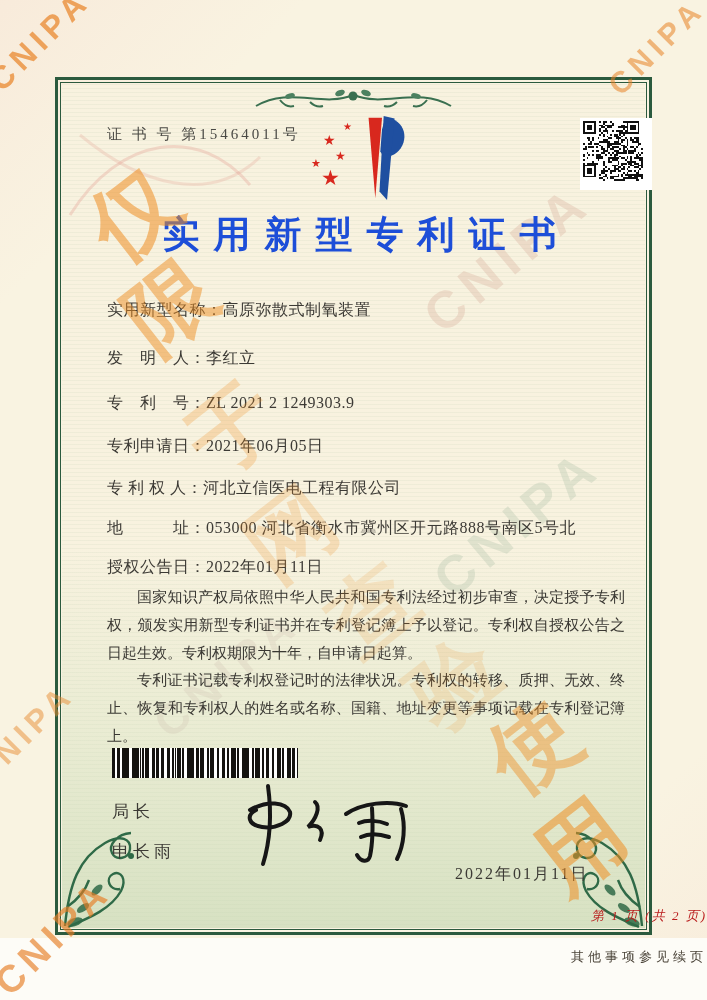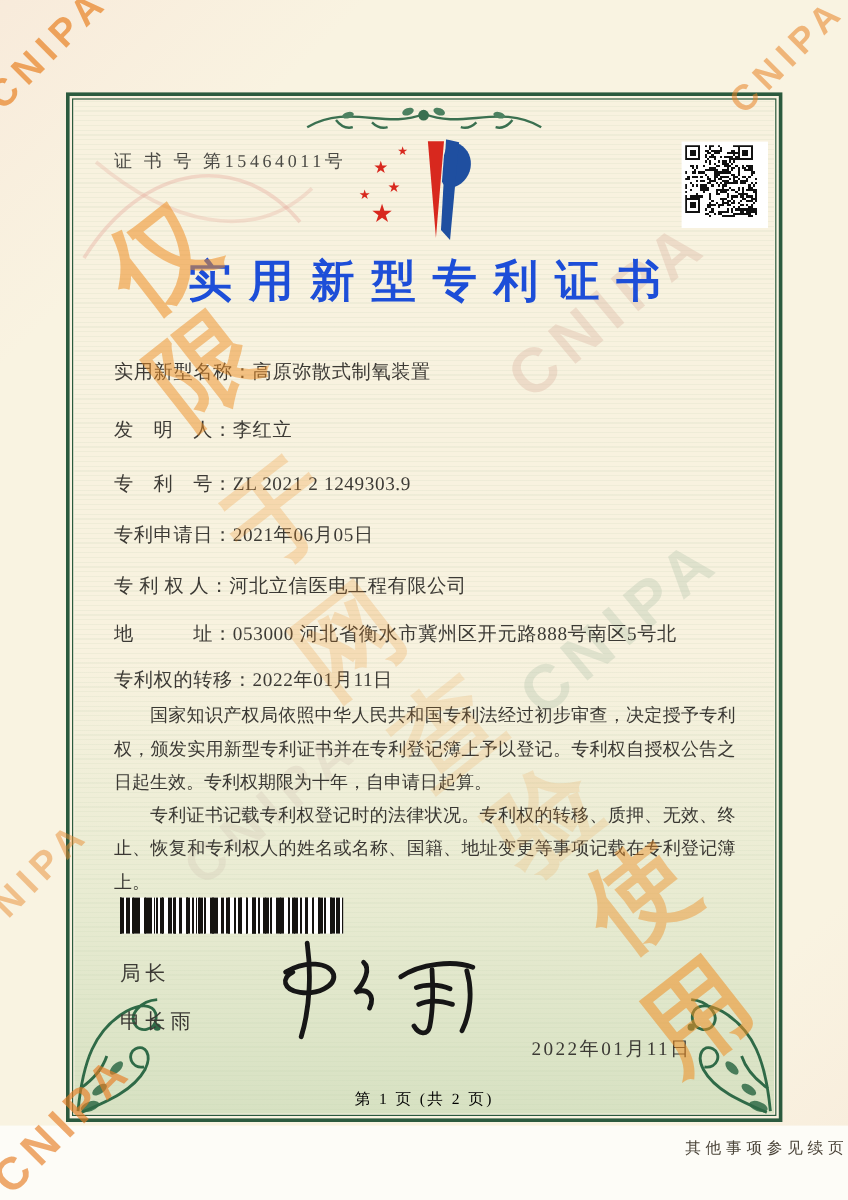--- a/index.html
+++ b/index.html
@@ -22,21 +22,21 @@
       #f8f2df;}
 
   
   .ornament{position:absolute;z-index:6;pointer-events:none;}
   #garland{left:250px;top:84px;}
   #flourish-bl{left:59px;top:812px;}
   #flourish-br{left:553px;top:812px;transform:scaleX(-1);}
   #pink-arcs{left:60px;top:95px;z-index:3;}
 
   
-  .content{position:absolute;inset:0;z-index:10;color:#3c3a35;}
+  .content{position:absolute;inset:0;z-index:10;color:#3c3a35;margin-left:12px;}
   .cert-no{position:absolute;left:95px;top:125px;font-size:15px;letter-spacing:3px;color:#4b4a45;}
 
   .logo{position:absolute;left:283px;top:108px;width:135px;height:92px;}
   .logo .star{position:absolute;color:#d8281e;line-height:1;}
   .logo svg{position:absolute;left:56px;top:8px;}
 
   .qr{position:absolute;left:568px;top:118px;width:66px;height:66px;background:#fff;padding:3px;}
   .qr svg{display:block;width:60px;height:60px;}
 
   .title{position:absolute;left:0;right:0;top:210px;text-align:center;
@@ -53,21 +53,21 @@
 
   .barcode{position:absolute;left:100px;top:748px;width:186px;height:30px;background:
       repeating-linear-gradient(90deg,#151310 0 2px,rgba(0,0,0,0) 2px 5px),
       repeating-linear-gradient(90deg,#151310 0 1px,rgba(0,0,0,0) 1px 7px),
       repeating-linear-gradient(90deg,#151310 0 3px,rgba(0,0,0,0) 3px 11px),#fff;}
 
   .sig-title{position:absolute;left:100px;top:800px;font-size:17px;letter-spacing:4px;}
   .sig-name{position:absolute;left:100px;top:840px;font-size:17px;letter-spacing:4px;}
   .signature{position:absolute;left:200px;top:778px;}
   .issue-date{position:absolute;left:443px;top:864px;font-size:16px;letter-spacing:2px;}
-  .page-num{position:absolute;left:0;right:0;top:907px;text-align:center;font-size:13px;letter-spacing:2px;color:#000000;}
+  .page-num{position:absolute;left:0;right:0;top:907px;text-align:right;font-size:13px;letter-spacing:2px;color:#b91c1c;font-style:italic;}
 
   .bottom-band{position:absolute;left:0;right:0;top:938px;height:62px;background:#fdfcf7;z-index:4;}
   .bottom-note{position:absolute;left:0;right:0;top:948px;text-align:right;
                font-size:13px;letter-spacing:4px;color:#4a4338;z-index:10;}
 
   
   .wm-light{position:absolute;font-weight:700;letter-spacing:8px;pointer-events:none;z-index:5;
             font-family:"Liberation Sans","DejaVu Sans",sans-serif;}
   .wm-l1{left:408px;top:228px;font-size:52px;color:rgba(216,170,152,.32);transform:rotate(-40deg);}
   .wm-l2{left:418px;top:492px;font-size:52px;color:rgba(168,190,164,.30);transform:rotate(-40deg);}
@@ -172,21 +172,21 @@
     <div class="title">实用新型专利证书</div>
 
     <div class="fields">
       <div class="frow" style="top:5px;"><span class="flabel">实用新型名称：</span><span class="fvalue">高原弥散式制氧装置</span></div>
       <div class="frow" style="top:53px;text-align:right;"><span class="flabel">发　明　人：</span><span class="fvalue">李红立</span></div>
       <div class="frow" style="top:98px;"><span class="flabel">专　利　号：</span><span class="fvalue">ZL 2021 2 1249303.9</span></div>
       <div class="frow" style="top:141px;"><span class="flabel">专利申请日：</span><span class="fvalue">2021年06月05日</span></div>
       <div class="frow" style="top:183px;"><span class="flabel">专 利 权 人：</span><span class="fvalue">河北立信医电工程有限公司</span></div>
       <div class="frow" style="top:223px;"><span class="flabel">地　　　址：</span><span class="fvalue">053000 河北省衡水市冀州区开元路888号南区5号北</span></div>
       <div class="frow" style="top:262px;width:520px;">
-        <span><span class="flabel">专利权的转移：</span><span class="fvalue">2022年01月11日</span></span>
+        <span><span class="flabel">授权公告日：</span><span class="fvalue">2022年01月11日</span></span>
       </div>
     </div>
 
     <div class="paras">
       <p>国家知识产权局依照中华人民共和国专利法经过初步审查，决定授予专利权，颁发实用新型专利证书并在专利登记簿上予以登记。专利权自授权公告之日起生效。专利权期限为十年，自申请日起算。</p>
       <p>专利证书记载专利权登记时的法律状况。专利权的转移、质押、无效、终止、恢复和专利权人的姓名或名称、国籍、地址变更等事项记载在专利登记簿上。</p>
     </div>
 
     <div class="barcode"></div>
 

